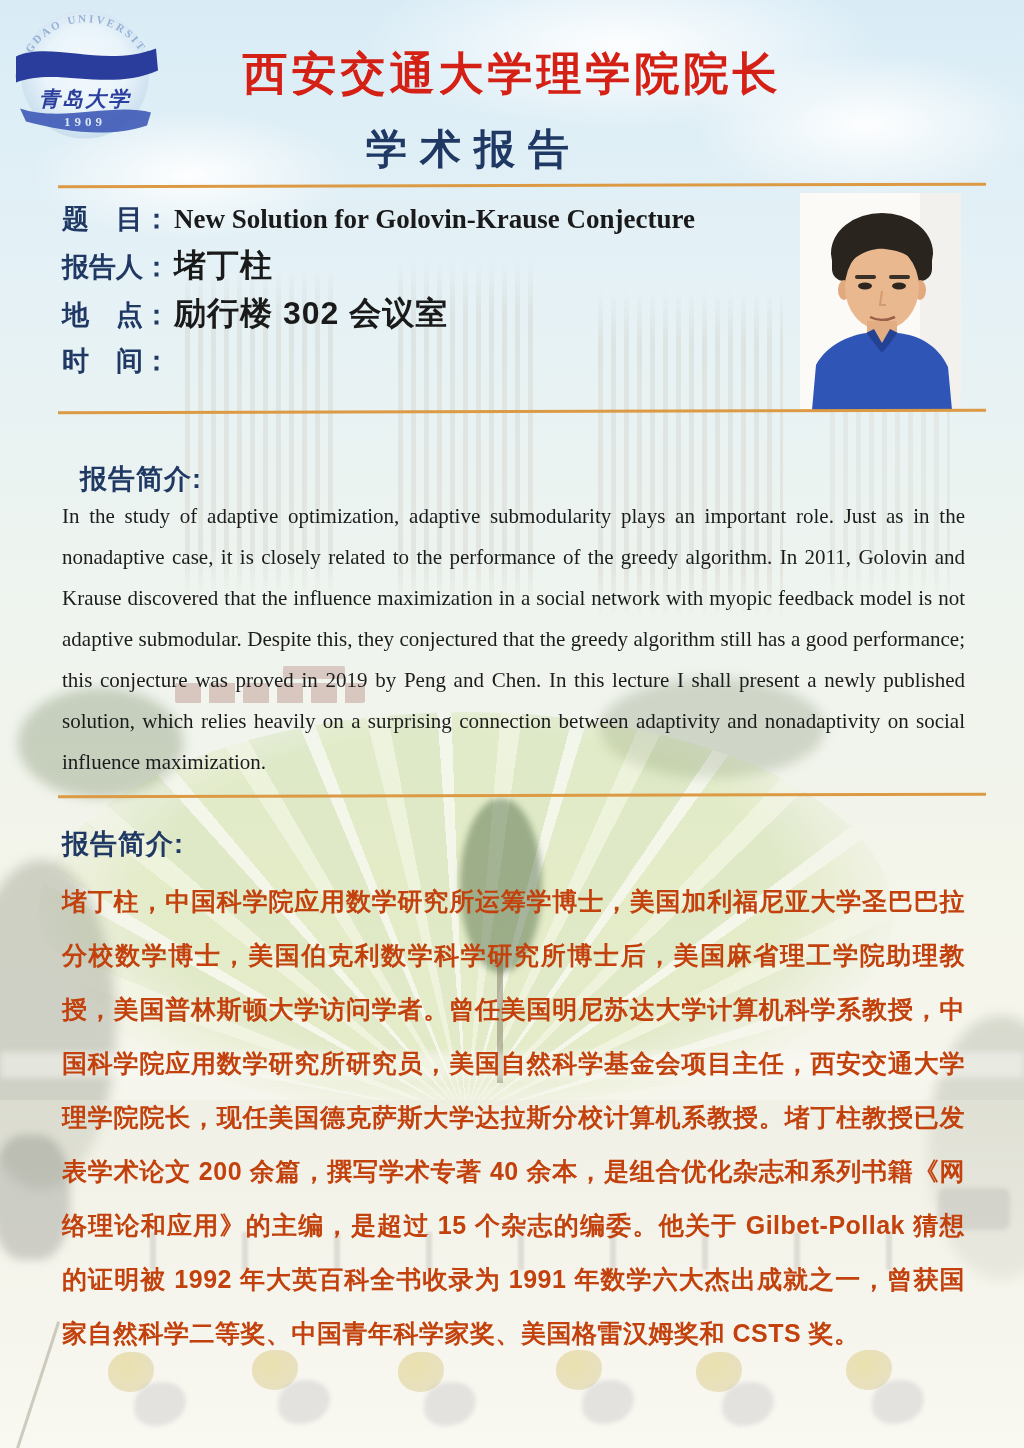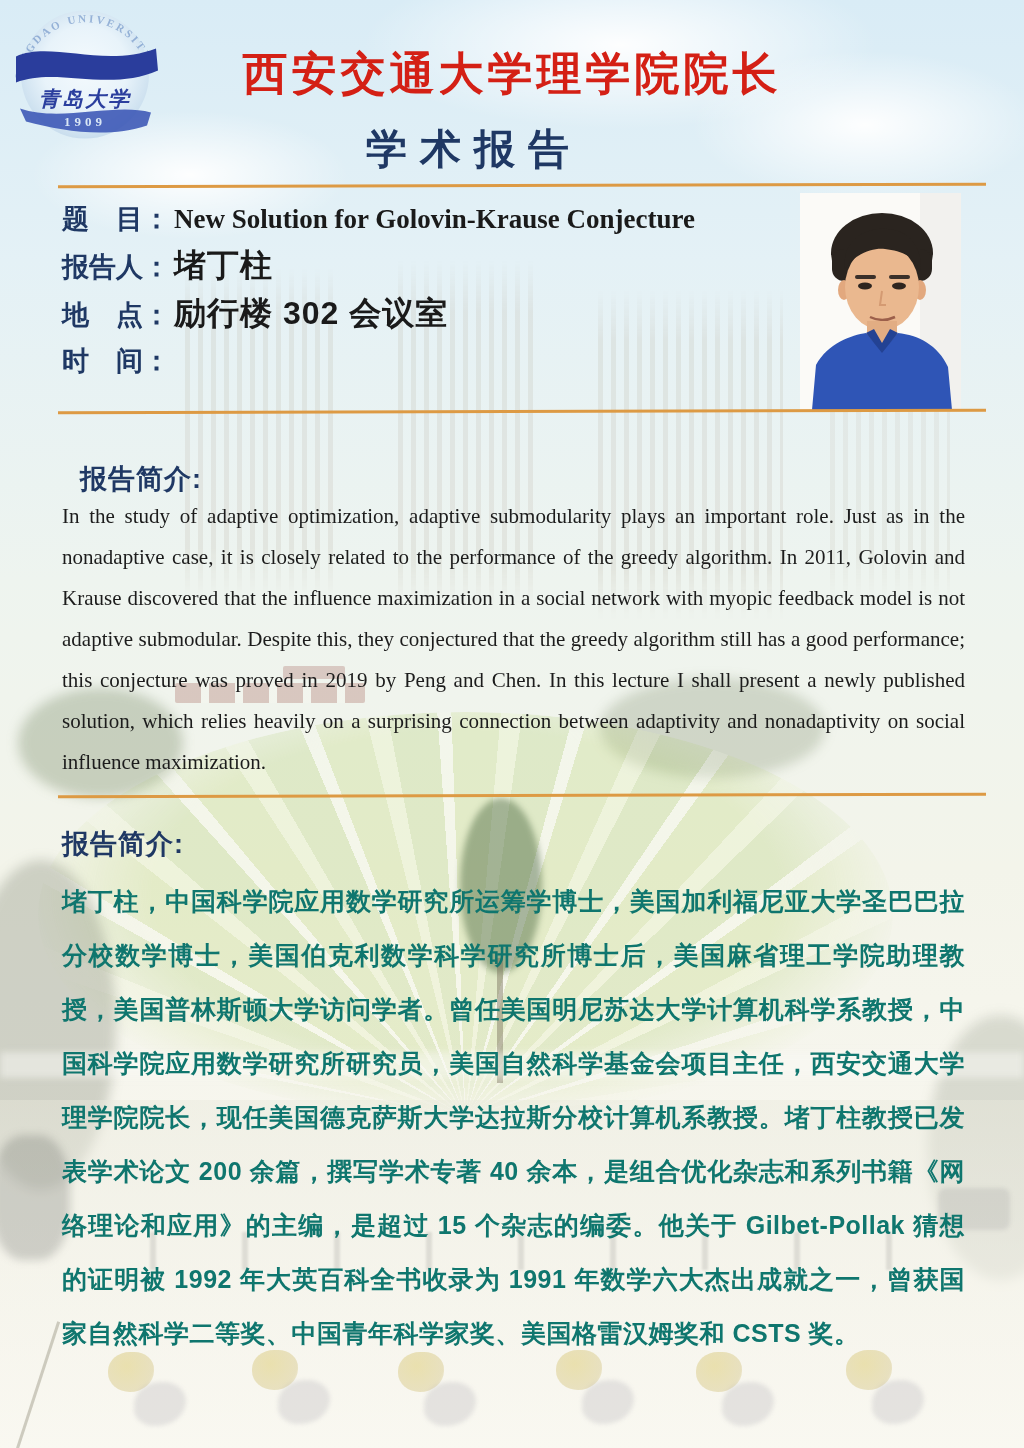--- a/index.html
+++ b/index.html
@@ -71,21 +71,21 @@
   .info-value{color:var(--text);font-weight:700;}
   .info-value.en{font-family:"Liberation Serif","DejaVu Serif",serif;font-size:27px;text-align:right;}
   .info-value.cn{font-size:32px;letter-spacing:1px;}
   .photo{left:800px;top:193px;}
   .sec-heading{color:var(--navy);font-weight:700;font-size:27px;letter-spacing:1px;}
   .abstract-h{left:80px;top:461px;}
   .bio-h{left:62px;top:826px;}
   .abstract-body{left:62px;top:496px;width:903px;margin:0;text-align:justify;
     font-family:"Liberation Serif","DejaVu Serif",serif;font-size:21px;line-height:41px;color:#1c1c1c;}
   .bio-body{left:62px;top:874px;width:903px;margin:0;text-align:justify;
-    font-size:25px;font-weight:700;letter-spacing:.5px;line-height:54px;color:#0f766e;}
+    font-size:25px;font-weight:700;letter-spacing:.5px;line-height:54px;color:#c2410c;}
 </style>
 </head>
 <body>
 
 <div class="page">
 
   <div class="bg bg-sky"></div>
   <div class="bg bg-cloud c1"></div>
   <div class="bg bg-cloud c2"></div>
   <div class="bg bg-cloud c3"></div>

